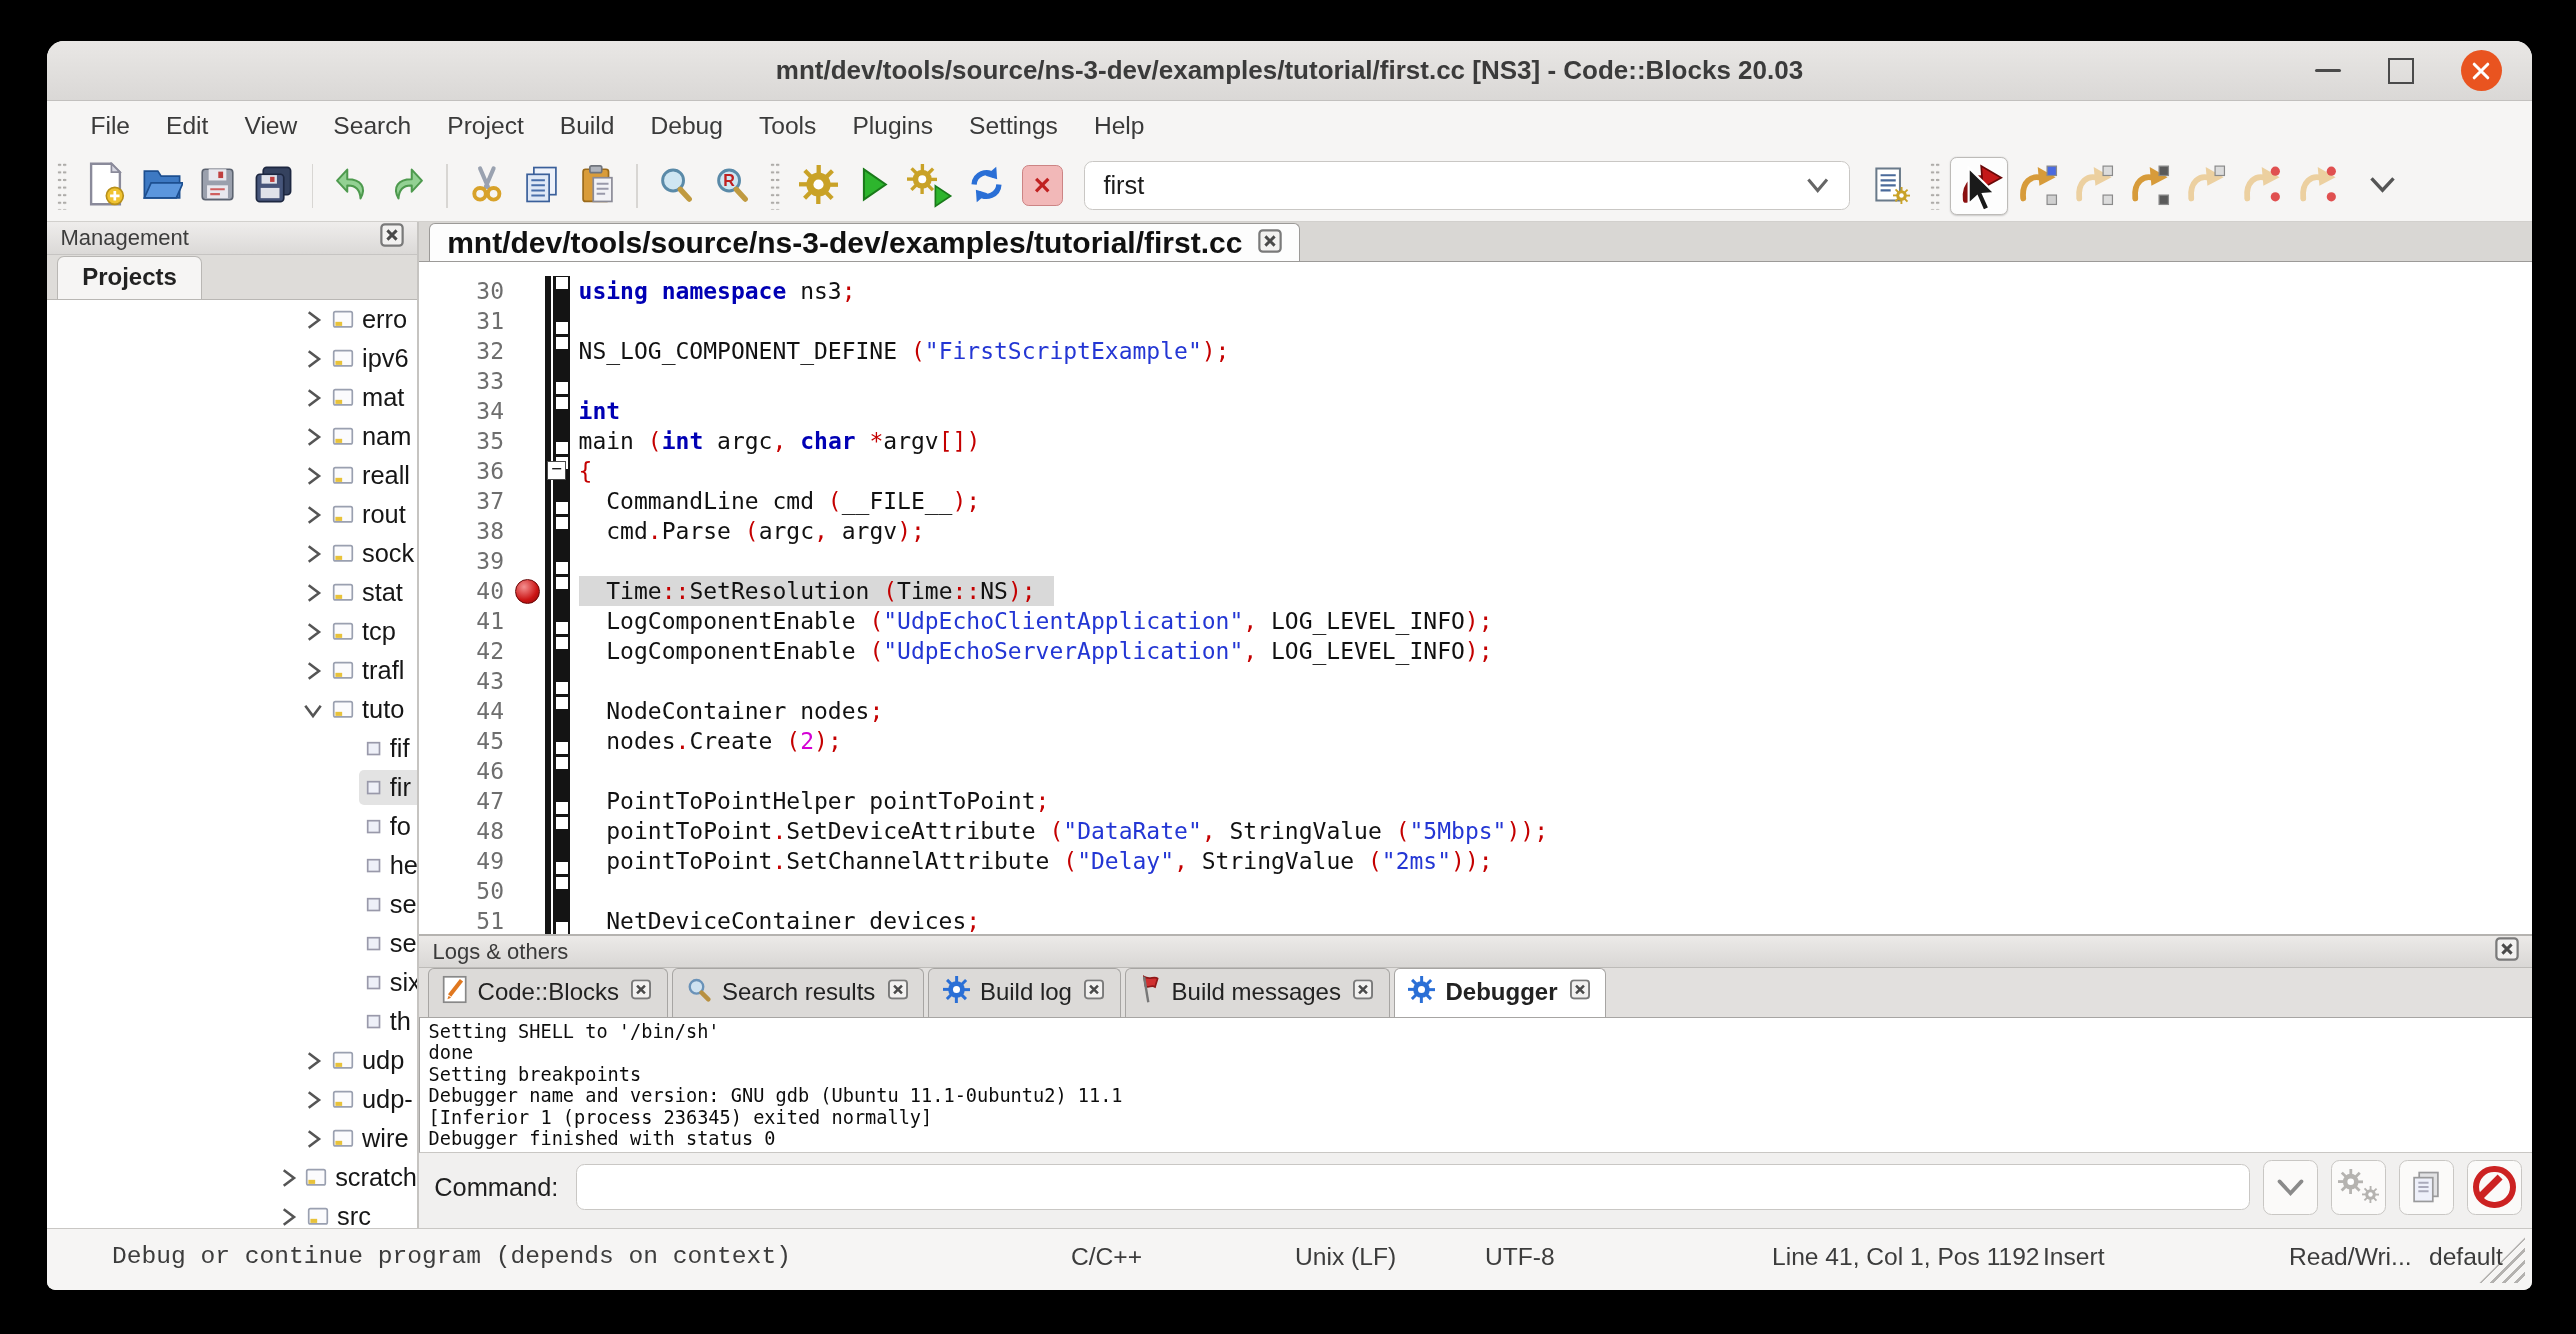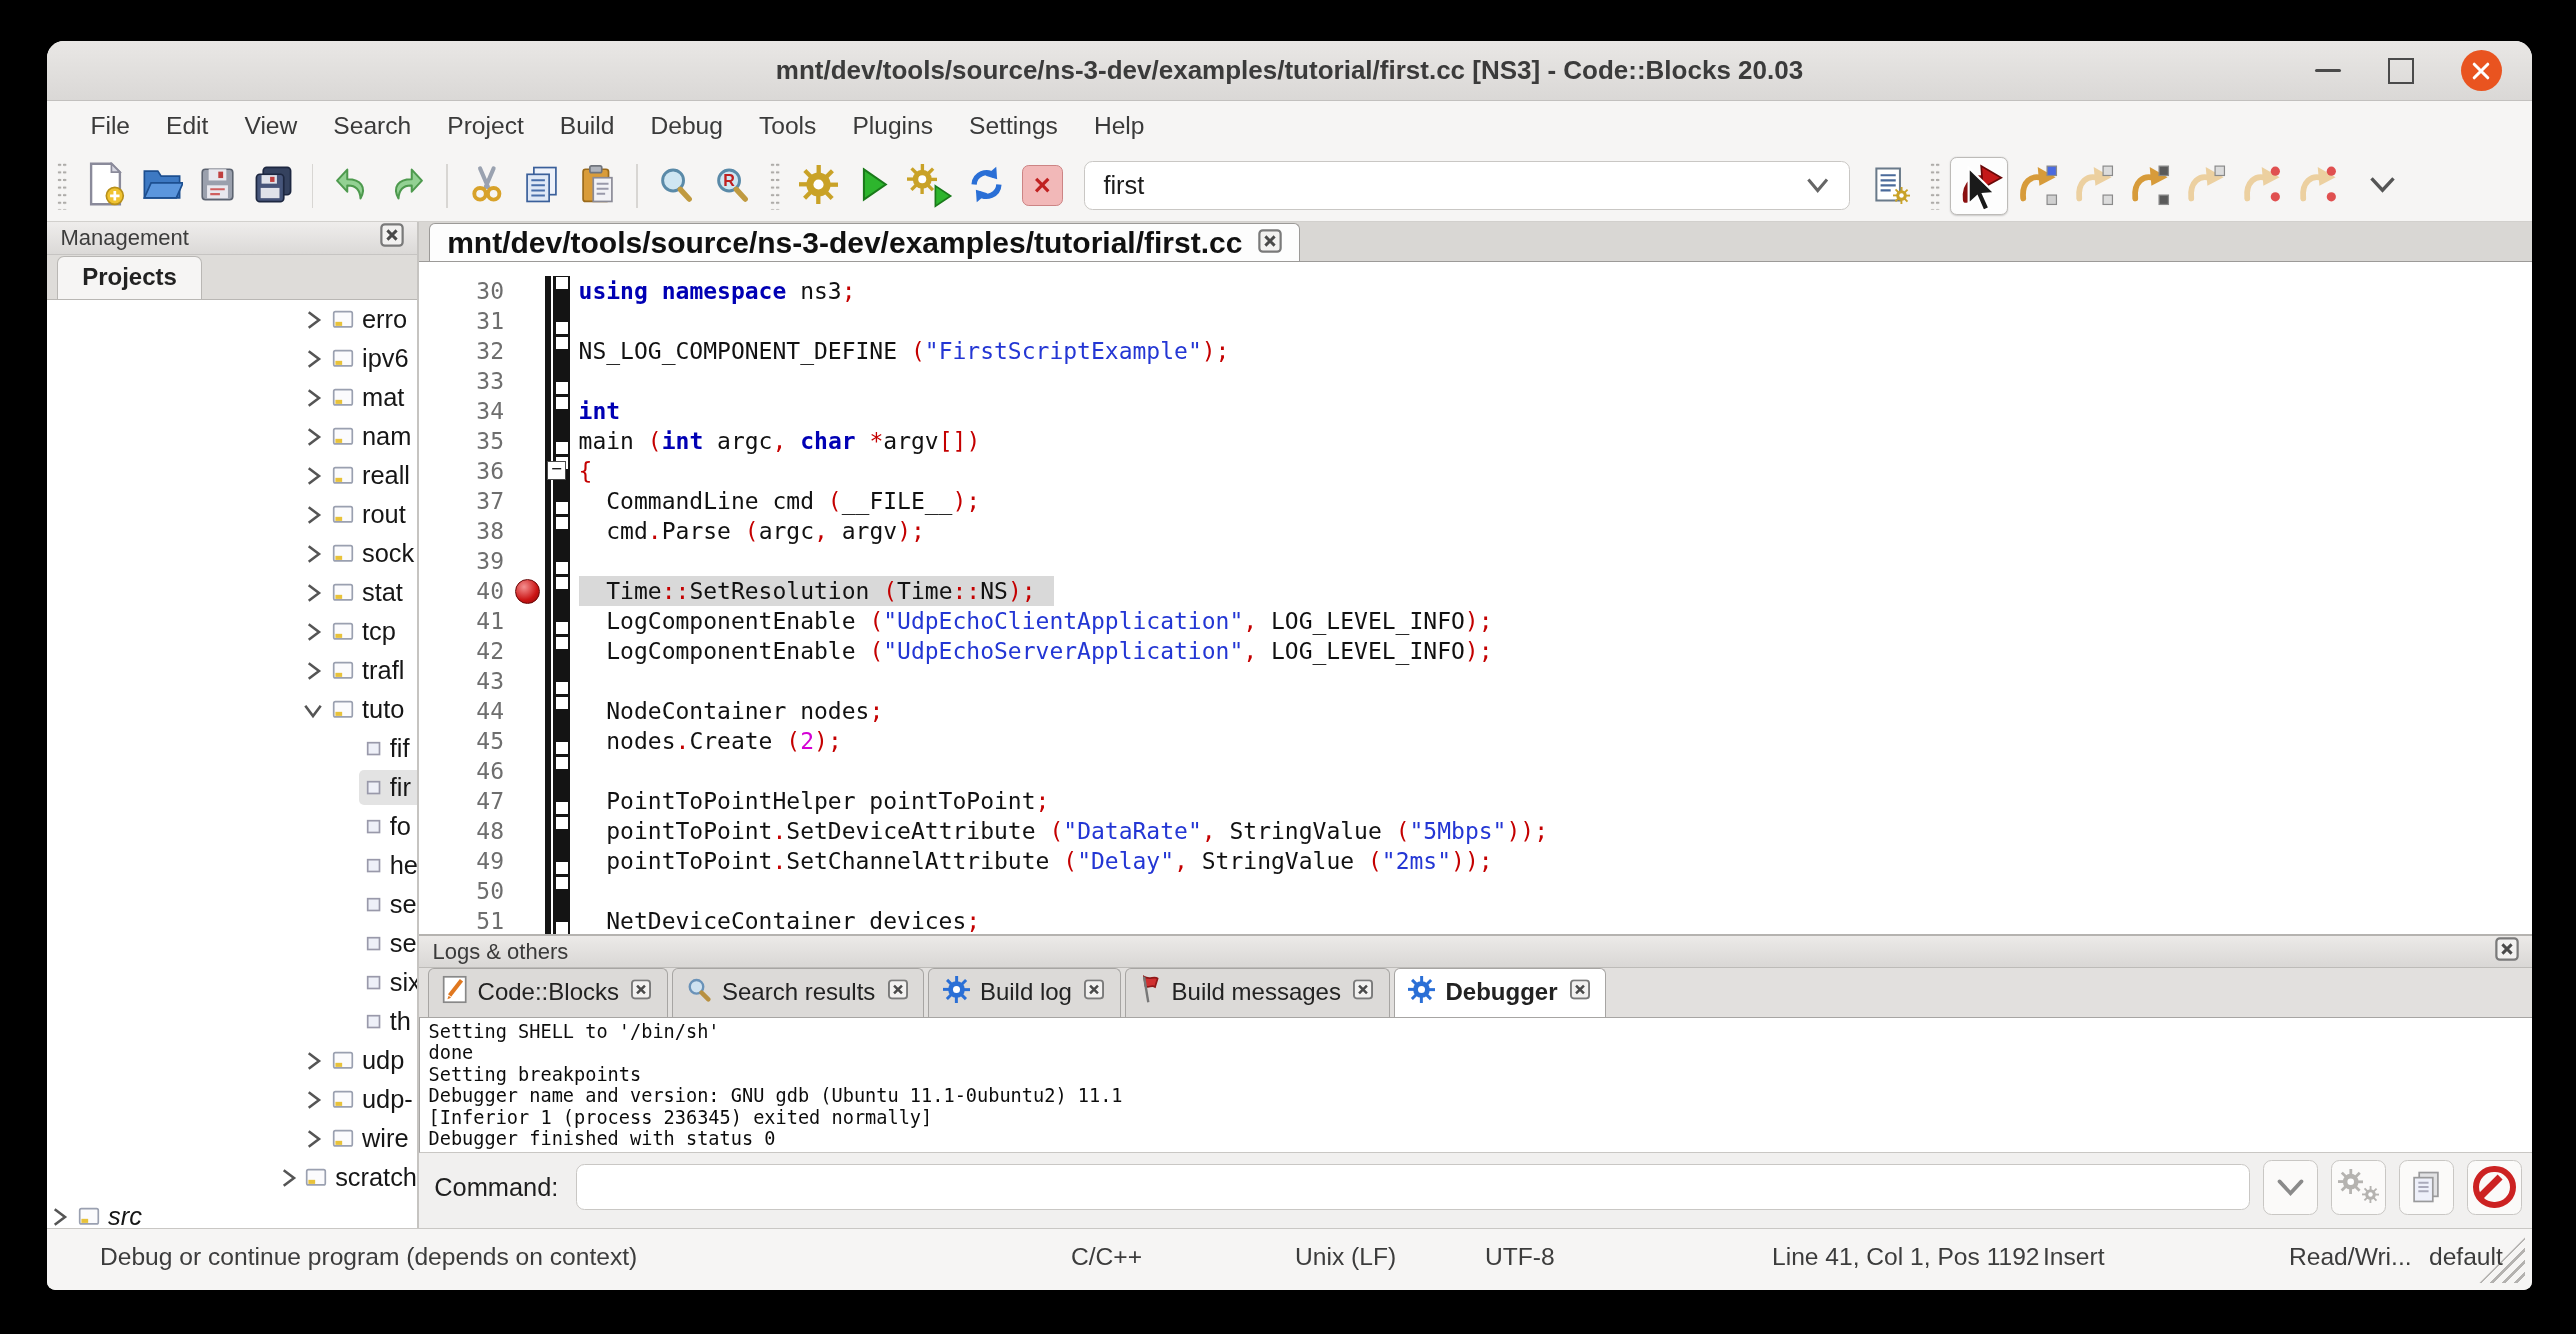--- a/index.html
+++ b/index.html
@@ -607,21 +607,21 @@
               </svg>
             </span>
             <span class="ticon">
               <svg width="22" height="18.6" viewBox="0 0 13 11">
                 <rect x="1" y="1" width="11" height="9" rx="1" fill="#fbfbfd" stroke="#9aa0b0"></rect>
                 <rect x="2" y="7" width="4" height="2.4" fill="#e8c23a"></rect>
               </svg>
             </span>
             <span>scratch</span>
           </div>
-          <div class="trow" style=" font-style: italic;">
+          <div class="trow" style="padding-left: 229px;">
             <span class="chv">
               <svg width="24" height="24" viewBox="0 0 14 14">
                 <path d="M4.5 2.5 L10.5 7 L4.5 11.5" fill="none" stroke="#555" stroke-width="1.5"></path>
               </svg>
             </span>
             <span class="ticon">
               <svg width="22" height="18.6" viewBox="0 0 13 11">
                 <rect x="1" y="1" width="11" height="9" rx="1" fill="#fbfbfd" stroke="#9aa0b0"></rect>
                 <rect x="2" y="7" width="4" height="2.4" fill="#e8c23a"></rect>
               </svg>
@@ -922,21 +922,21 @@
           <div class="cmdbtn">
             <span class="stopic"></span>
           </div>
         </div>
       </div>
     </div>
   </div>
 
   <div class="statusbar" id="statusbar">
     <div class="grip-corner"></div>
-  <div class="sfield" style="left: 53px;">Debug or continue program (depends on context)</div>
+  <div class="sfield" style="left: 65px; font-family: Liberation Mono, monospace;">Debug or continue program (depends on context)</div>
       <div class="sfield" style="left: 1024px;">C/C++</div>
       <div class="sfield" style="left: 1248px;">Unix (LF)</div>
       <div class="sfield" style="left: 1438px;">UTF-8</div>
       <div class="sfield" style="left: 1725px;">Line 41, Col 1, Pos 1192</div>
       <div class="sfield" style="left: 1996px;">Insert</div>
       <div class="sfield" style="left: 2242px;">Read/Wri...</div>
       <div class="sfield" style="left: 2382px;">default</div>
     </div>
 </div>
 

